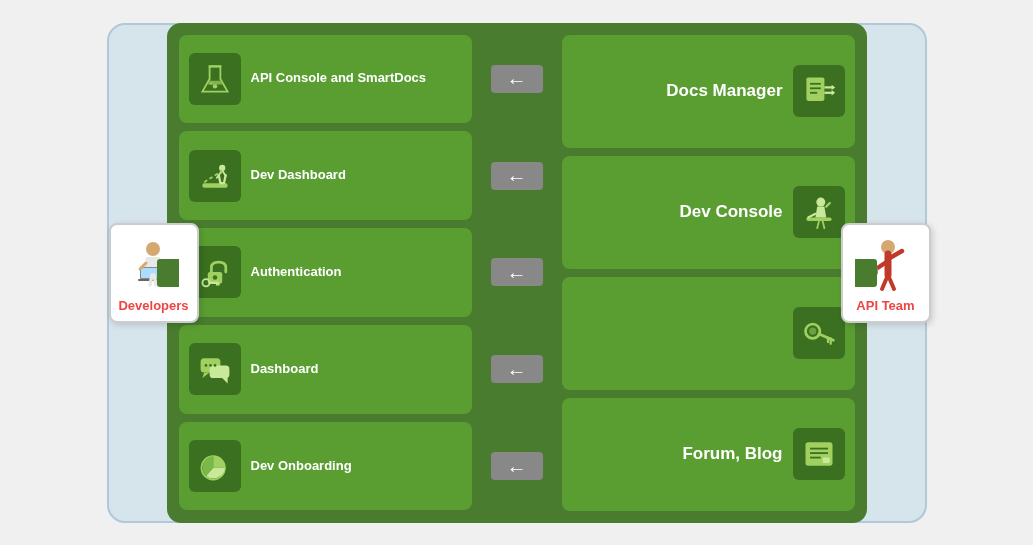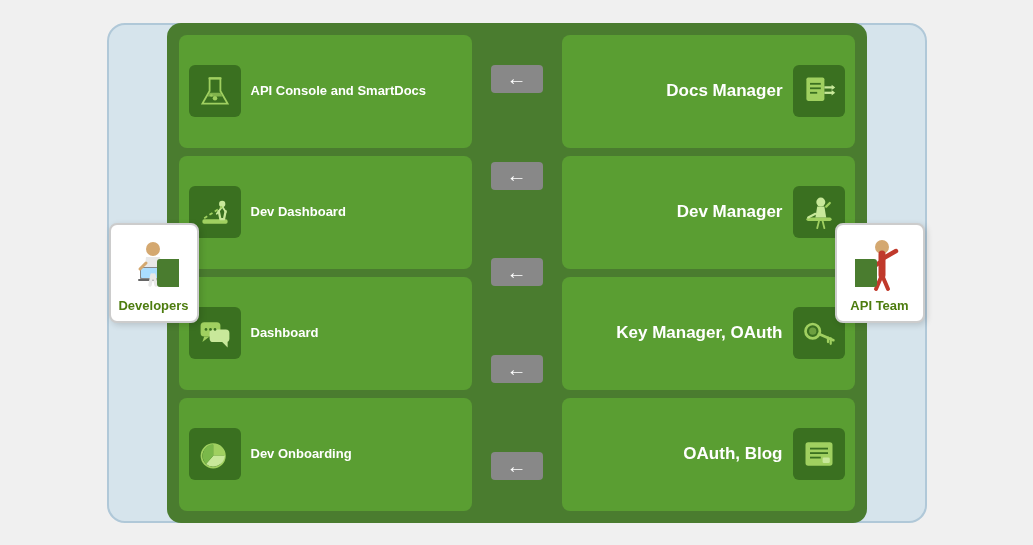--- a/index.html
+++ b/index.html
@@ -172,27 +172,27 @@
       padding: 12px 8px 8px;
       gap: 6px;
       box-shadow: 2px 2px 6px rgba(0,0,0,0.15);
     }
 
     .person-box-left {
       left: 82px;
     }
 
     .person-box-right {
-      right: 82px;
+      right: 76px;
     }
 
     .person-label {
       font-size: 13px;
       font-weight: 600;
-      color: #4d7c0f;
+      color: #ef4444;
       text-align: center;
     }
 
     
     .connector-bar-left {
       position: absolute;
       left: 130px;
       top: 50%;
       transform: translateY(-50%);
       width: 22px;
@@ -256,20 +256,36 @@
             <path d="M24 18 L26 28 L30 28 L32 18" stroke="#c8e89a" stroke-width="2.5" fill="none" stroke-linejoin="round"></path>
             <line x1="28" y1="14" x2="22" y2="22" stroke="#c8e89a" stroke-width="2" stroke-linecap="round"></line>
             <line x1="28" y1="14" x2="32" y2="20" stroke="#c8e89a" stroke-width="2" stroke-linecap="round"></line>
 
             <line x1="8" y1="27" x2="28" y2="14" stroke="#a0d060" stroke-width="2" stroke-dasharray="4,3"></line>
           </svg>
         </div>
         <span class="item-label">Dev Dashboard</span>
       </div>
 
+      <div class="row-item">
+        <div class="icon-box">
+          <svg class="icon-svg" viewBox="0 0 40 40" fill="none">
+
+            <rect x="12" y="20" width="16" height="13" rx="2.5" fill="#a0d060"></rect>
+            <path d="M16 20 L16 15 Q16 9 24 9 Q32 9 32 15 L32 20" stroke="#a0d060" stroke-width="3" fill="none" stroke-linecap="round"></path>
+            <circle cx="20" cy="26" r="2.5" fill="#3a7020"></circle>
+
+            <circle cx="10" cy="32" r="4" stroke="#c8e89a" stroke-width="2" fill="none"></circle>
+            <line x1="13" y1="32" x2="24" y2="32" stroke="#c8e89a" stroke-width="2.5"></line>
+            <line x1="22" y1="32" x2="22" y2="35" stroke="#c8e89a" stroke-width="2"></line>
+            <line x1="24" y1="32" x2="24" y2="35" stroke="#c8e89a" stroke-width="2"></line>
+          </svg>
+        </div>
+        <span class="item-label">Authentication</span>
+      </div>
 
       <div class="row-item">
         <div class="icon-box">
           <svg class="icon-svg" viewBox="0 0 40 40" fill="none">
             <rect x="4" y="8" width="22" height="16" rx="4" fill="#a0d060"></rect>
             <polygon points="8,24 6,30 14,24" fill="#a0d060"></polygon>
             <rect x="14" y="16" width="22" height="14" rx="4" fill="#c8e89a"></rect>
             <polygon points="28,30 34,36 34,30" fill="#c8e89a"></polygon>
 
             <circle cx="10" cy="16" r="1.5" fill="#3a7020"></circle>
@@ -326,54 +342,53 @@
 
             <line x1="26" y1="16" x2="36" y2="16" stroke="#c8e89a" stroke-width="2.5"></line>
             <polygon points="34,13 38,16 34,19" fill="#c8e89a"></polygon>
             <line x1="26" y1="22" x2="36" y2="22" stroke="#c8e89a" stroke-width="2.5"></line>
             <polygon points="34,19 38,22 34,25" fill="#c8e89a"></polygon>
           </svg>
         </div>
       </div>
 
       <div class="row-item-right">
-        <span class="item-label-right">Dev Manager</span>
+        <span class="item-label-right">Dev Console</span>
         <div class="icon-box">
           <svg class="icon-svg" viewBox="0 0 40 40" fill="none">
 
             <circle cx="22" cy="9" r="5" fill="#c8e89a"></circle>
             <rect x="6" y="26" width="28" height="4" rx="2" fill="#a0d060"></rect>
 
             <path d="M18 14 L16 26 L28 26 L26 14 Z" fill="#c8e89a"></path>
 
             <line x1="16" y1="22" x2="8" y2="26" stroke="#c8e89a" stroke-width="2.5" stroke-linecap="round"></line>
 
             <line x1="28" y1="14" x2="32" y2="10" stroke="#a0d060" stroke-width="2.5" stroke-linecap="round"></line>
 
             <line x1="20" y1="30" x2="18" y2="38" stroke="#a0d060" stroke-width="2" stroke-linecap="round"></line>
             <line x1="24" y1="30" x2="26" y2="38" stroke="#a0d060" stroke-width="2" stroke-linecap="round"></line>
           </svg>
         </div>
       </div>
 
       <div class="row-item-right">
-        <span class="item-label-right">Key Manager, OAuth</span>
         <div class="icon-box">
           <svg class="icon-svg" viewBox="0 0 40 40" fill="none">
             <circle cx="13" cy="18" r="8" stroke="#a0d060" stroke-width="3" fill="none"></circle>
             <circle cx="13" cy="18" r="4" fill="#a0d060" opacity="0.5"></circle>
             <line x1="20" y1="21" x2="36" y2="28" stroke="#a0d060" stroke-width="3" stroke-linecap="round"></line>
             <line x1="30" y1="25" x2="30" y2="30" stroke="#a0d060" stroke-width="2.5" stroke-linecap="round"></line>
             <line x1="33" y1="26" x2="33" y2="32" stroke="#a0d060" stroke-width="2.5" stroke-linecap="round"></line>
           </svg>
         </div>
       </div>
 
       <div class="row-item-right">
-        <span class="item-label-right">OAuth, Blog</span>
+        <span class="item-label-right">Forum, Blog</span>
         <div class="icon-box">
           <svg class="icon-svg" viewBox="0 0 40 40" fill="none">
             <rect x="5" y="7" width="30" height="26" rx="3" fill="#a0d060"></rect>
             <line x1="10" y1="14" x2="30" y2="14" stroke="#3a7020" stroke-width="2"></line>
             <line x1="10" y1="19" x2="30" y2="19" stroke="#3a7020" stroke-width="2"></line>
             <line x1="10" y1="24" x2="22" y2="24" stroke="#3a7020" stroke-width="2"></line>
 
             <rect x="24" y="24" width="8" height="6" rx="1.5" fill="#c8e89a"></rect>
           </svg>
         </div>

